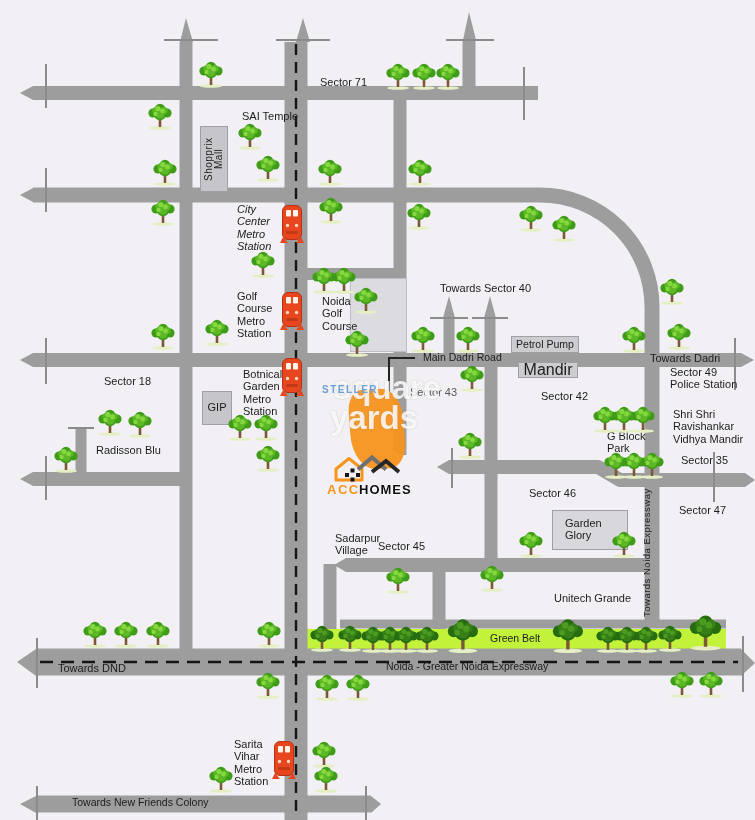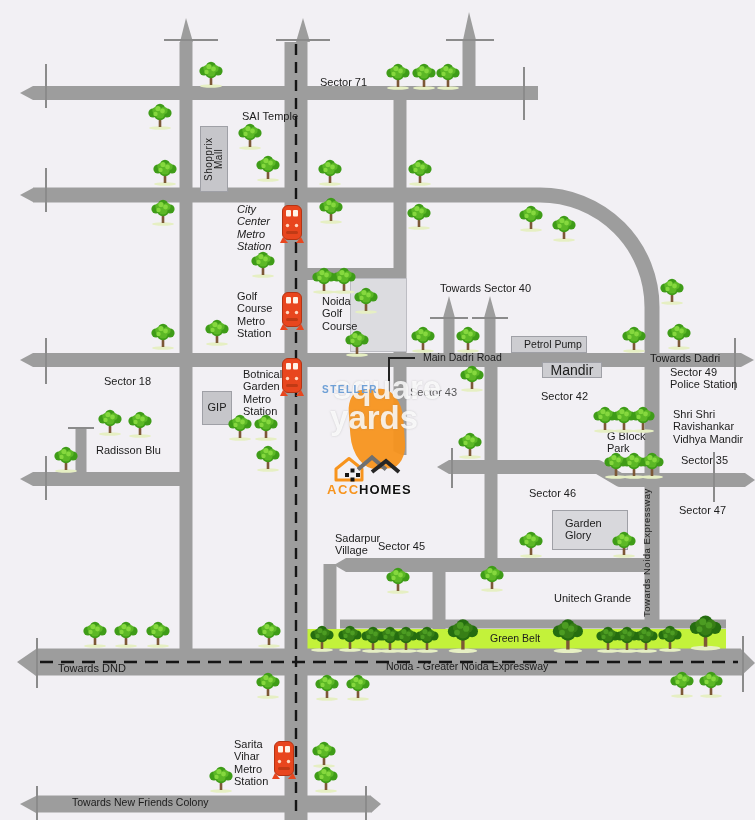--- a/index.html
+++ b/index.html
@@ -136,22 +136,22 @@
 Metro
 Station</div>
     <div class="lbl" style="left: 237px; top: 290px;">Golf
 Course
 Metro
 Station</div>
     <div class="lbl" style="left: 322px; top: 295px;">Noida
 Golf
 Course</div>
     <div class="lbl" style="left: 440px; top: 282px;">Towards Sector 40</div>
-    <div class="lbl box" style="left: 511px; top: 336px; width: 66px; height: 15px; font-size: 10.5px; background: rgb(205, 205, 209); padding-left: 8px;">Petrol Pump</div>
-    <div class="lbl box" style="left: 542px; top: 362px; width: 58px; height: 14px; font-size: 14px; background: rgb(205, 205, 209);">Mandir</div>
+    <div class="lbl box" style="left: 511px; top: 336px; width: 66px; height: 15px; font-size: 10.5px; background: rgb(205, 205, 209);">Petrol Pump</div>
+    <div class="lbl box" style="left: 518px; top: 362px; width: 58px; height: 14px; font-size: 16px; background: rgb(205, 205, 209);">Mandir</div>
     <div class="lbl" style="left: 423px; top: 352px; font-size: 10.5px;">Main Dadri Road</div>
     <div class="lbl" style="left: 650px; top: 352px;">Towards Dadri</div>
     <div class="lbl" style="left: 670px; top: 366px;">Sector 49
 Police Station</div>
     <div class="lbl" style="left: 104px; top: 375px;">Sector 18</div>
     <div class="lbl box" style="left: 202px; top: 391px; width: 28px; height: 32px; background: rgb(198, 198, 202);">GIP</div>
     <div class="lbl" style="left: 243px; top: 368px;">Botnical
 Garden
 Metro
 Station</div>

